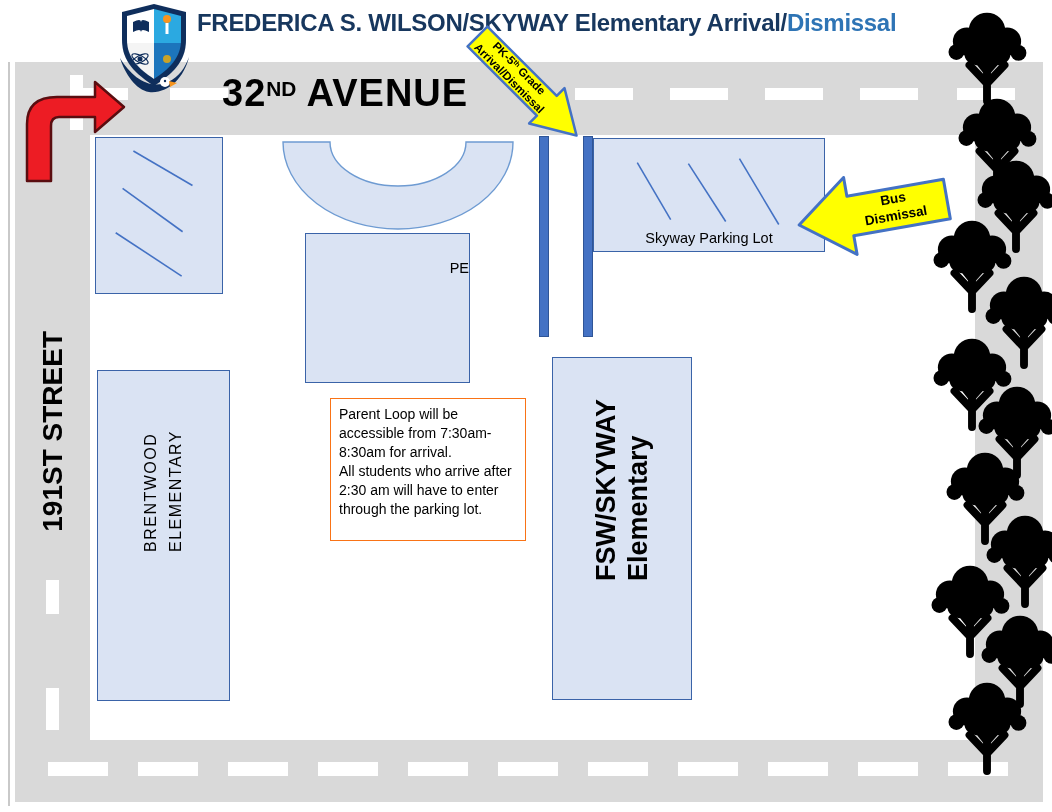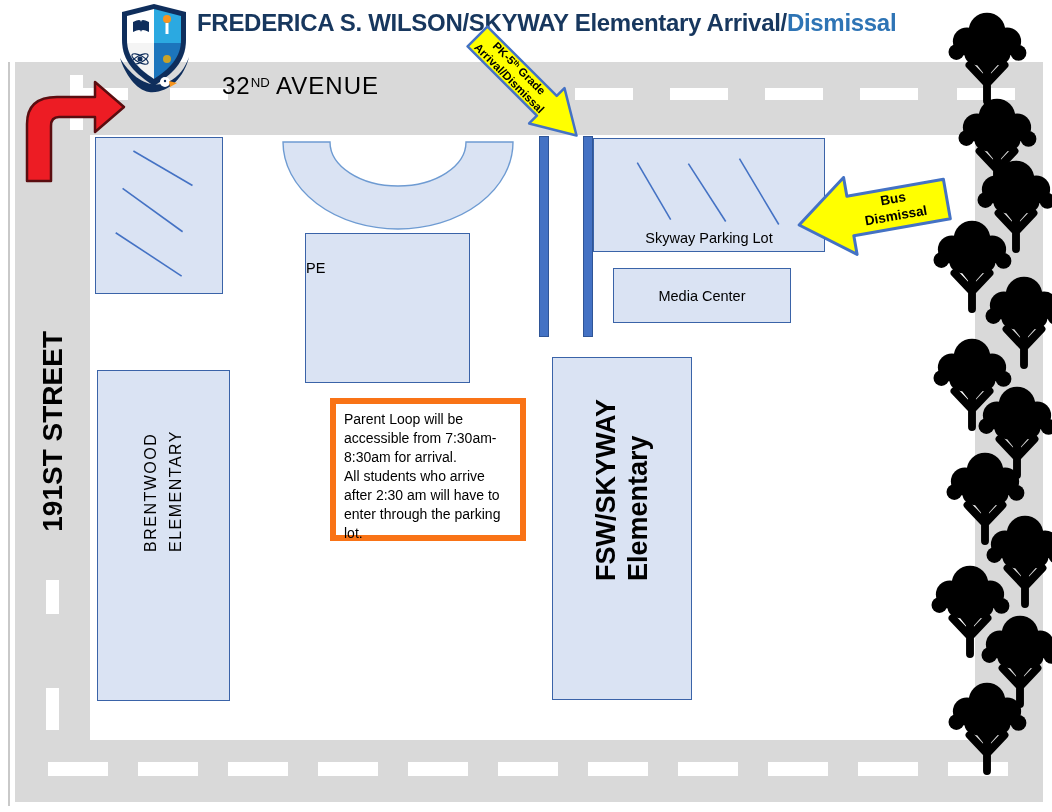--- a/index.html
+++ b/index.html
@@ -27,34 +27,34 @@
   .lot-line{stroke:var(--bar_blue);stroke-width:1.6;}
 
   .label{position:absolute;font-size:14.5px;color:#000;}
   .pre{white-space:pre-line;}
 
   .header-title{position:absolute;left:197px;top:9px;font-size:24px;font-weight:bold;
     color:var(--title_navy);white-space:nowrap;letter-spacing:-0.3px;}
   .header-title .accent{color:var(--title_blue);}
   .logo{position:absolute;left:116px;top:2px;width:76px;height:92px;}
 
-  .avenue{position:absolute;left:222px;top:72px;font-size:24px;font-weight:normal;letter-spacing:1px;white-space:nowrap;}
+  .avenue{position:absolute;left:222px;top:72px;font-size:38px;font-weight:bold;letter-spacing:1px;white-space:nowrap;}
   .avenue .sup{font-size:0.55em;vertical-align:0.5em;letter-spacing:0;}
   .street{position:absolute;left:15px;top:300px;width:75px;height:262px;display:flex;align-items:center;justify-content:center;
     font-size:28px;font-weight:bold;}
   .vtext{writing-mode:vertical-rl;transform:rotate(180deg);}
 
   .safety{position:absolute;left:660px;top:47px;width:300px;height:66px;background:var(--highlight_yellow);
     border:2px solid var(--title_navy);box-sizing:border-box;display:flex;align-items:center;
     font-size:14.5px;font-weight:bold;text-align:center;line-height:1.33;padding:2px 6px;}
 
   .bar{position:absolute;top:136px;width:10px;height:201px;background:var(--bar_blue);
     border:1.5px solid #2F5597;box-sizing:border-box;}
 
-  .note{position:absolute;left:330px;top:398px;width:196px;height:143px;background:#fff;border:6px solid #f97316;
+  .note{position:absolute;left:330px;top:398px;width:196px;height:143px;background:#fff;border:1px solid #f97316;
     box-sizing:border-box;padding:6px 8px;font-size:14px;line-height:1.36;}
 
   .block-arrow{position:absolute;}
   .block-arrow svg{position:absolute;inset:0;width:100%;height:100%;overflow:visible;}
   .arrow-text{position:absolute;font-weight:bold;text-align:center;line-height:1.25;}
   .pk5{left:457px;top:61px;width:140px;height:50px;transform:rotate(45deg);}
   .pk5 .arrow-text{left:2px;top:0;width:100px;height:50px;display:flex;flex-direction:column;justify-content:center;font-size:11.5px;}
   .pk5 .sup{font-size:0.6em;vertical-align:0.5em;}
   .bus{left:798px;top:173px;width:150px;height:78px;transform:rotate(-10deg);}
   .bus .arrow-text{left:48px;top:0;width:98px;height:78px;display:flex;flex-direction:column;justify-content:center;font-size:13.5px;}
@@ -138,36 +138,33 @@
       <line class="lot-line" x1="27" y1="51" x2="88" y2="95"></line>
       <line class="lot-line" x1="20" y1="96" x2="87" y2="140"></line>
     </svg>
   </div>
 
   <svg style="position:absolute;left:281px;top:136px;width:234px;height:98px;" viewBox="0 0 234 98">
     <path d="M 2 6 A 115 87 0 0 0 232 6 L 185 6 A 68 44 0 0 1 49 6 Z" fill="#DAE3F3" stroke="#6E9BD2" stroke-width="1.4"></path>
   </svg>
   <div class="label" style="left:342px;top:195px;font-size:14px;margin-top:48px;">Parent Loop</div>
 
-  <div class="bldg" style="left:305px;top:233px;width:165px;height:150px;text-align:left;">
+  <div class="bldg" style="left:305px;top:233px;width:165px;height:150px;text-align:right;">
     <div style="position:relative;padding-top:26px;font-size:14.5px;">PE</div>
   </div>
 
   <div class="bldg" style="left:593px;top:138px;width:232px;height:114px;">
     <svg viewBox="0 0 196 114">
       <line class="lot-line" x1="25" y1="24" x2="59" y2="82"></line>
       <line class="lot-line" x1="77" y1="25" x2="115" y2="84"></line>
       <line class="lot-line" x1="129" y1="20" x2="169" y2="87"></line>
     </svg>
     <div style="position:absolute;left:0;right:0;bottom:5px;text-align:center;font-size:14.5px;">Skyway Parking Lot</div>
   </div>
 
-  <div class="bldg" style="left:613px;top:268px;width:178px;height:55px;display:flex;align-items:center;justify-content:center;">
-    <span style="font-size:14.5px;">Media Center</span>
-  </div>
 
   <div class="bldg" style="left:552px;top:357px;width:140px;height:343px;">
     <div class="fsw-label">
       <span class="vtext pre">FSW/SKYWAY
 Elementary</span>
     </div>
   </div>
 
   <div class="bldg" style="left:97px;top:370px;width:133px;height:331px;">
     <div class="brent-label">

